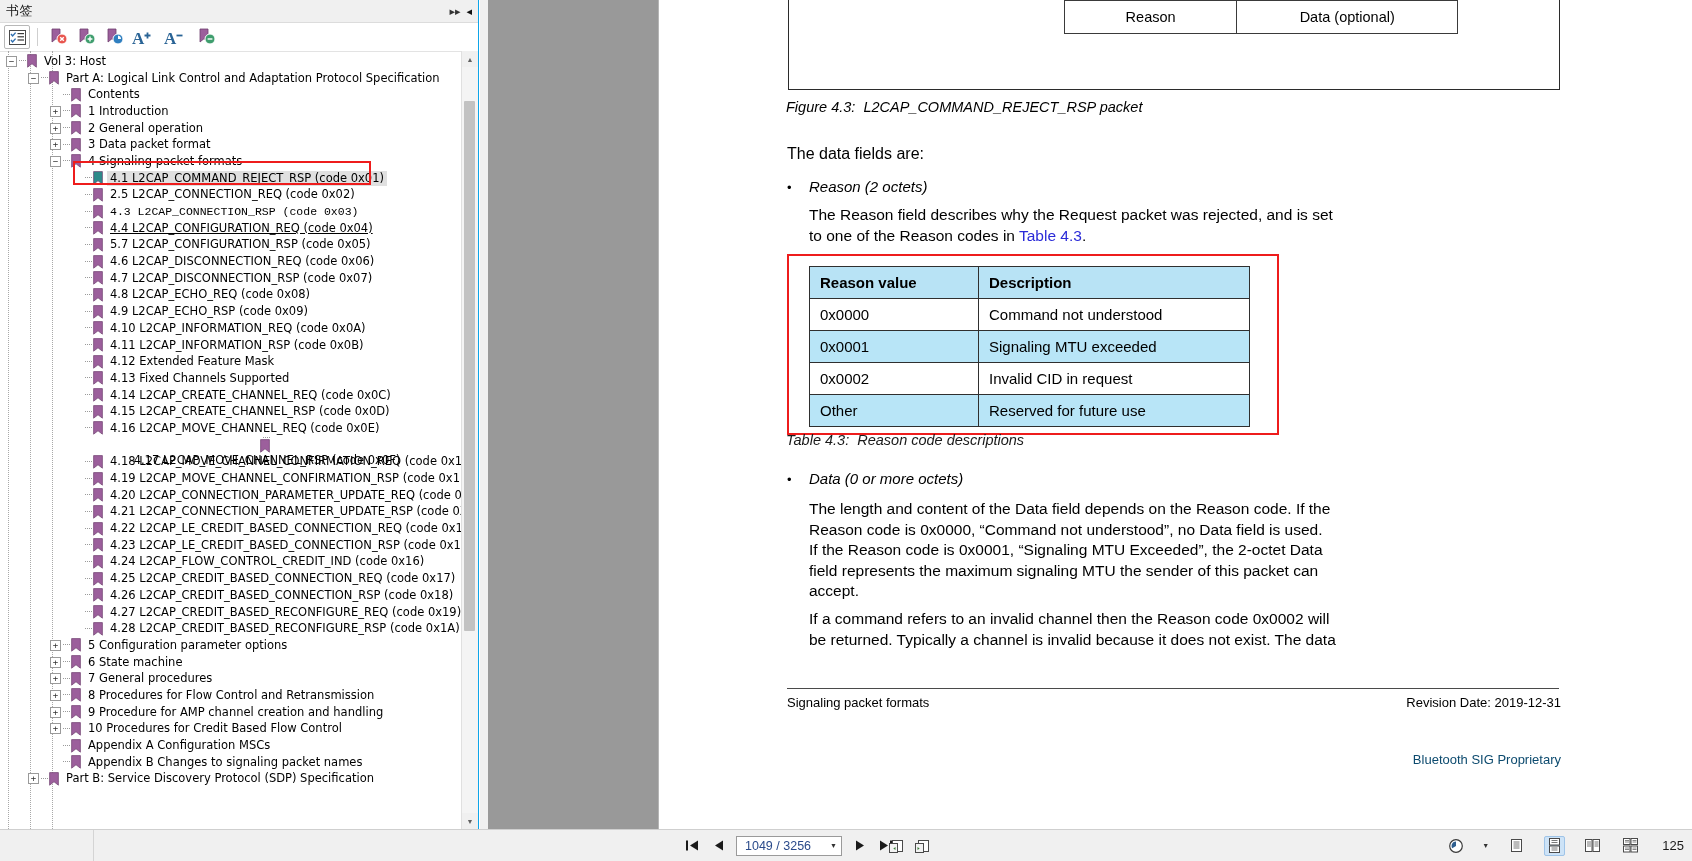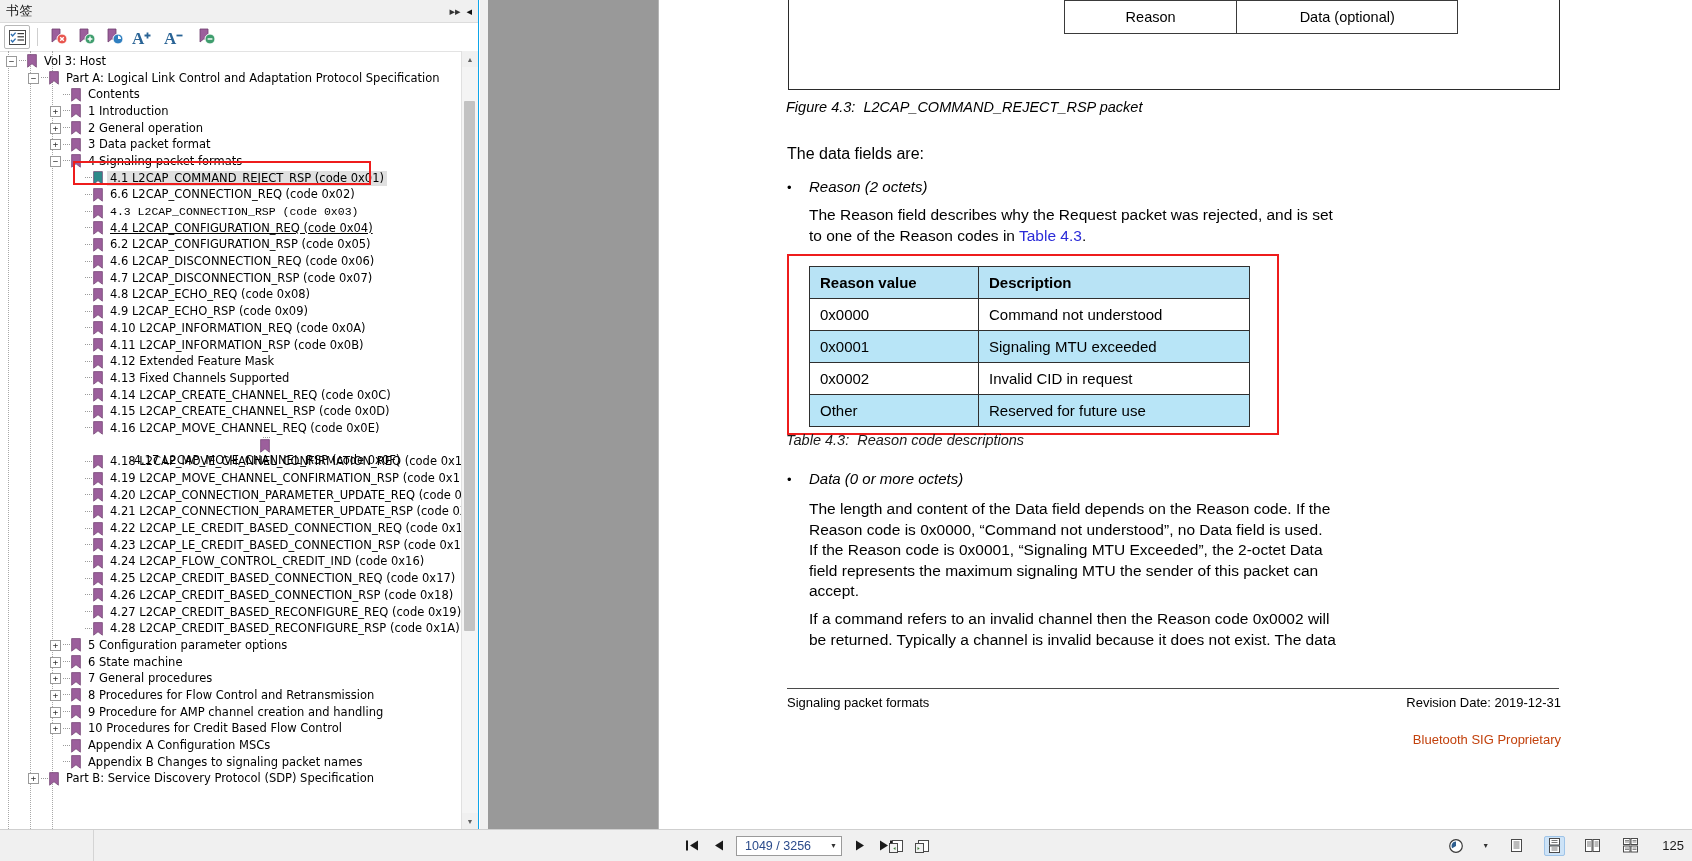--- a/index.html
+++ b/index.html
@@ -84,21 +84,21 @@
   .rt th{background:#b8e3f5;font-weight:bold;}
   .rt tr.alt td{background:#b8e5f7;}
   .rt td.c1{width:148px;}
   .rt td.c2,.rt th.c2{width:250px;}
 
   .tbl-cap{position:absolute;left:127px;top:432px;font-size:14.5px;font-style:italic;color:#1a1a1a;}
 
   .footer-rule{position:absolute;left:128px;top:688px;width:772px;border-top:1px solid #4a4a4a;}
   .foot-l{position:absolute;left:128px;top:695px;font-size:13px;color:#000;}
   .foot-r1{position:absolute;right:132px;top:695px;font-size:13px;color:#000;}
-  .foot-r2{position:absolute;right:132px;top:732px;font-size:13px;color:#c2410c;}
+  .foot-r2{position:absolute;right:132px;top:752px;font-size:13px;color:#0c4a6e;}
 
   .lnk{color:#2a2ad8;}
 
   
   .statusbar{position:absolute;left:0;bottom:0;width:1692px;height:32px;background:#f0f0f0;
              border-top:1px solid #cfcfcf;box-sizing:border-box;}
   .sb-left-block{position:absolute;left:0;top:0;width:93px;height:31px;background:#f0f0f0;
                  border-right:1px solid #d4d4d4;}
   .nav{position:absolute;left:684px;top:0;height:31px;display:flex;align-items:center;gap:9px;}
   .nav-btn{width:17px;height:20px;display:flex;align-items:center;justify-content:center;color:#1a1a1a;}
@@ -272,21 +272,21 @@
           <span class="lbl">4.1 L2CAP_COMMAND_REJECT_RSP (code 0x01)</span>
         </div>
         <div class="row" style="padding-left: 66px;">
           <span class="exp-spacer"></span>
           <span class="dots"></span>
           <span class="bmk">
             <svg width="10" height="14" viewBox="0 0 10 14">
               <path d="M0.6 0.6 h8.8 v12.6 l-4.4 -3.4 l-4.4 3.4 z" fill="#9c5f9c" stroke="#6f3f6f" stroke-width="0.7"></path>
             </svg>
           </span>
-          <span class="lbl">6.6 L2CAP_CONNECTION_REQ (code 0x02)</span>
+          <span class="lbl">2.5 L2CAP_CONNECTION_REQ (code 0x02)</span>
         </div>
         <div class="row" style="padding-left: 66px; font-family: Liberation Mono, monospace;">
           <span class="exp-spacer"></span>
           <span class="dots"></span>
           <span class="bmk">
             <svg width="10" height="14" viewBox="0 0 10 14">
               <path d="M0.6 0.6 h8.8 v12.6 l-4.4 -3.4 l-4.4 3.4 z" fill="#9c5f9c" stroke="#6f3f6f" stroke-width="0.7"></path>
             </svg>
           </span>
           <span class="lbl">4.3 L2CAP_CONNECTION_RSP (code 0x03)</span>
@@ -302,21 +302,21 @@
           <span class="lbl">4.4 L2CAP_CONFIGURATION_REQ (code 0x04)</span>
         </div>
         <div class="row" style="padding-left: 66px;">
           <span class="exp-spacer"></span>
           <span class="dots"></span>
           <span class="bmk">
             <svg width="10" height="14" viewBox="0 0 10 14">
               <path d="M0.6 0.6 h8.8 v12.6 l-4.4 -3.4 l-4.4 3.4 z" fill="#9c5f9c" stroke="#6f3f6f" stroke-width="0.7"></path>
             </svg>
           </span>
-          <span class="lbl">6.2 L2CAP_CONFIGURATION_RSP (code 0x05)</span>
+          <span class="lbl">5.7 L2CAP_CONFIGURATION_RSP (code 0x05)</span>
         </div>
         <div class="row" style="padding-left: 66px;">
           <span class="exp-spacer"></span>
           <span class="dots"></span>
           <span class="bmk">
             <svg width="10" height="14" viewBox="0 0 10 14">
               <path d="M0.6 0.6 h8.8 v12.6 l-4.4 -3.4 l-4.4 3.4 z" fill="#9c5f9c" stroke="#6f3f6f" stroke-width="0.7"></path>
             </svg>
           </span>
           <span class="lbl">4.6 L2CAP_DISCONNECTION_REQ (code 0x06)</span>

